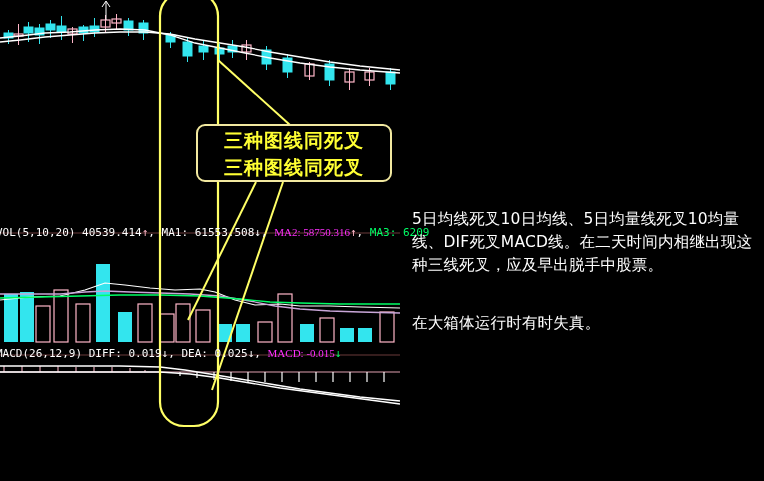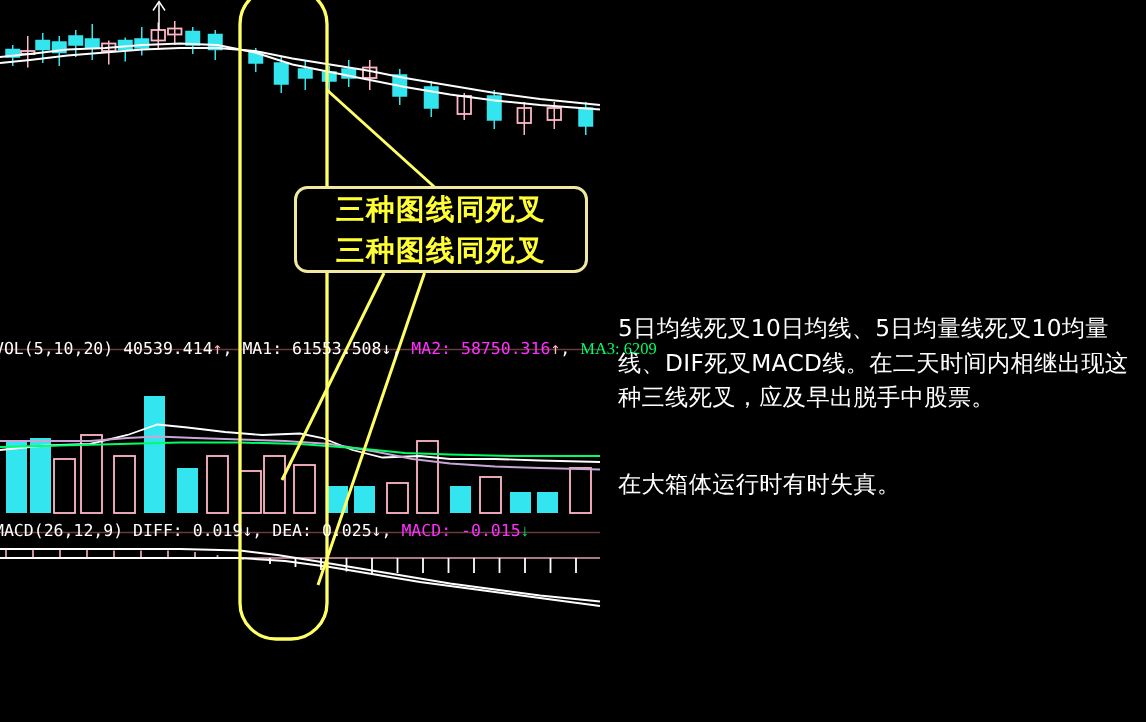--- a/index.html
+++ b/index.html
@@ -30,22 +30,22 @@
     font-family: "DejaVu Sans Mono", "Liberation Mono", monospace;
     font-size: 11px;
     letter-spacing: 0px;
     white-space: pre;
     line-height: 13px;
   }
   #vol-readout { left: -4px; top: 226px; }
   #macd-readout { left: -4px; top: 347px; }
   .rd-white { color: #ffffff; }
   .rd-pink  { color: #ffb6c8; }
-  .rd-magenta { color: #ff2fff; }
-  .rd-green { color: #00ff66; font-family: Liberation Serif, serif; }
+  .rd-magenta { color: #ff2fff; font-family: Liberation Serif, serif; }
+  .rd-green { color: #00ff66; }
 
   #side-text {
     position: absolute;
     left: 412px;
     top: 208px;
     width: 348px;
     color: #ffffff;
     font-family: "DejaVu Sans", sans-serif;
     font-size: 15.5px;
     line-height: 23px;

